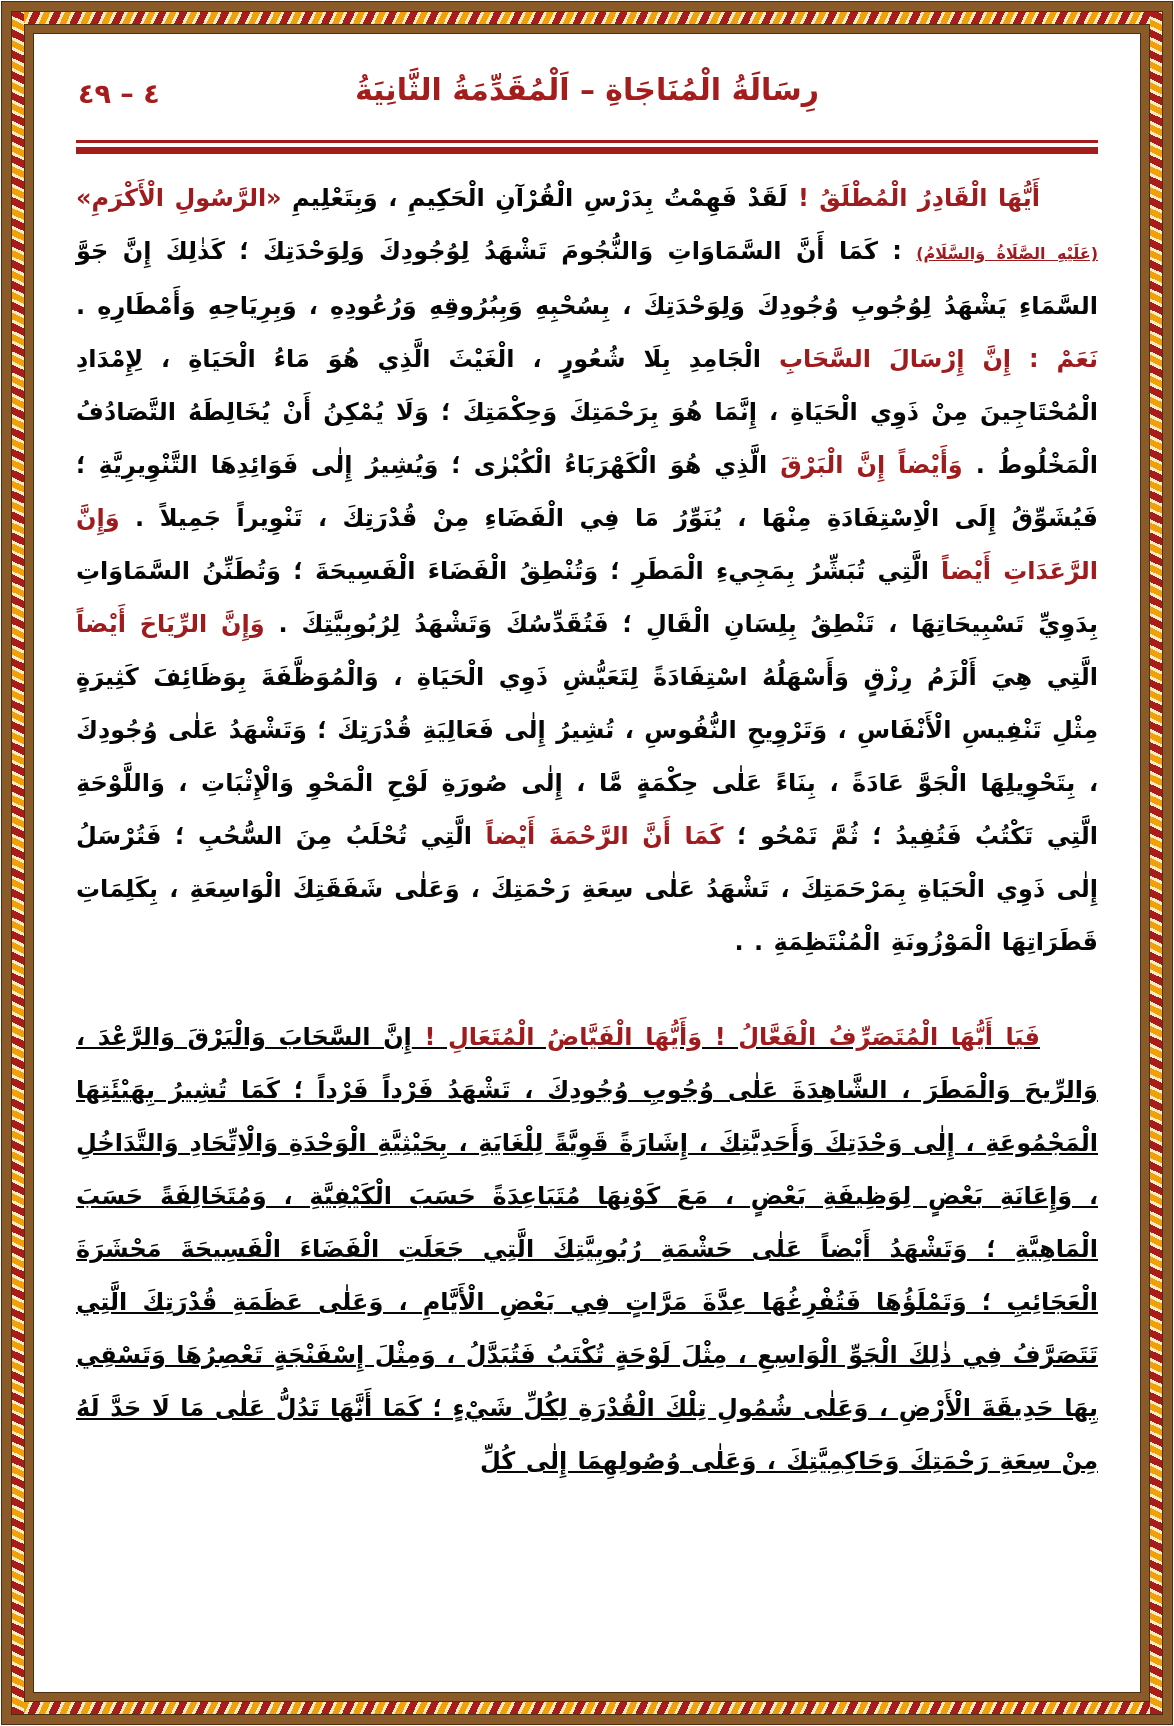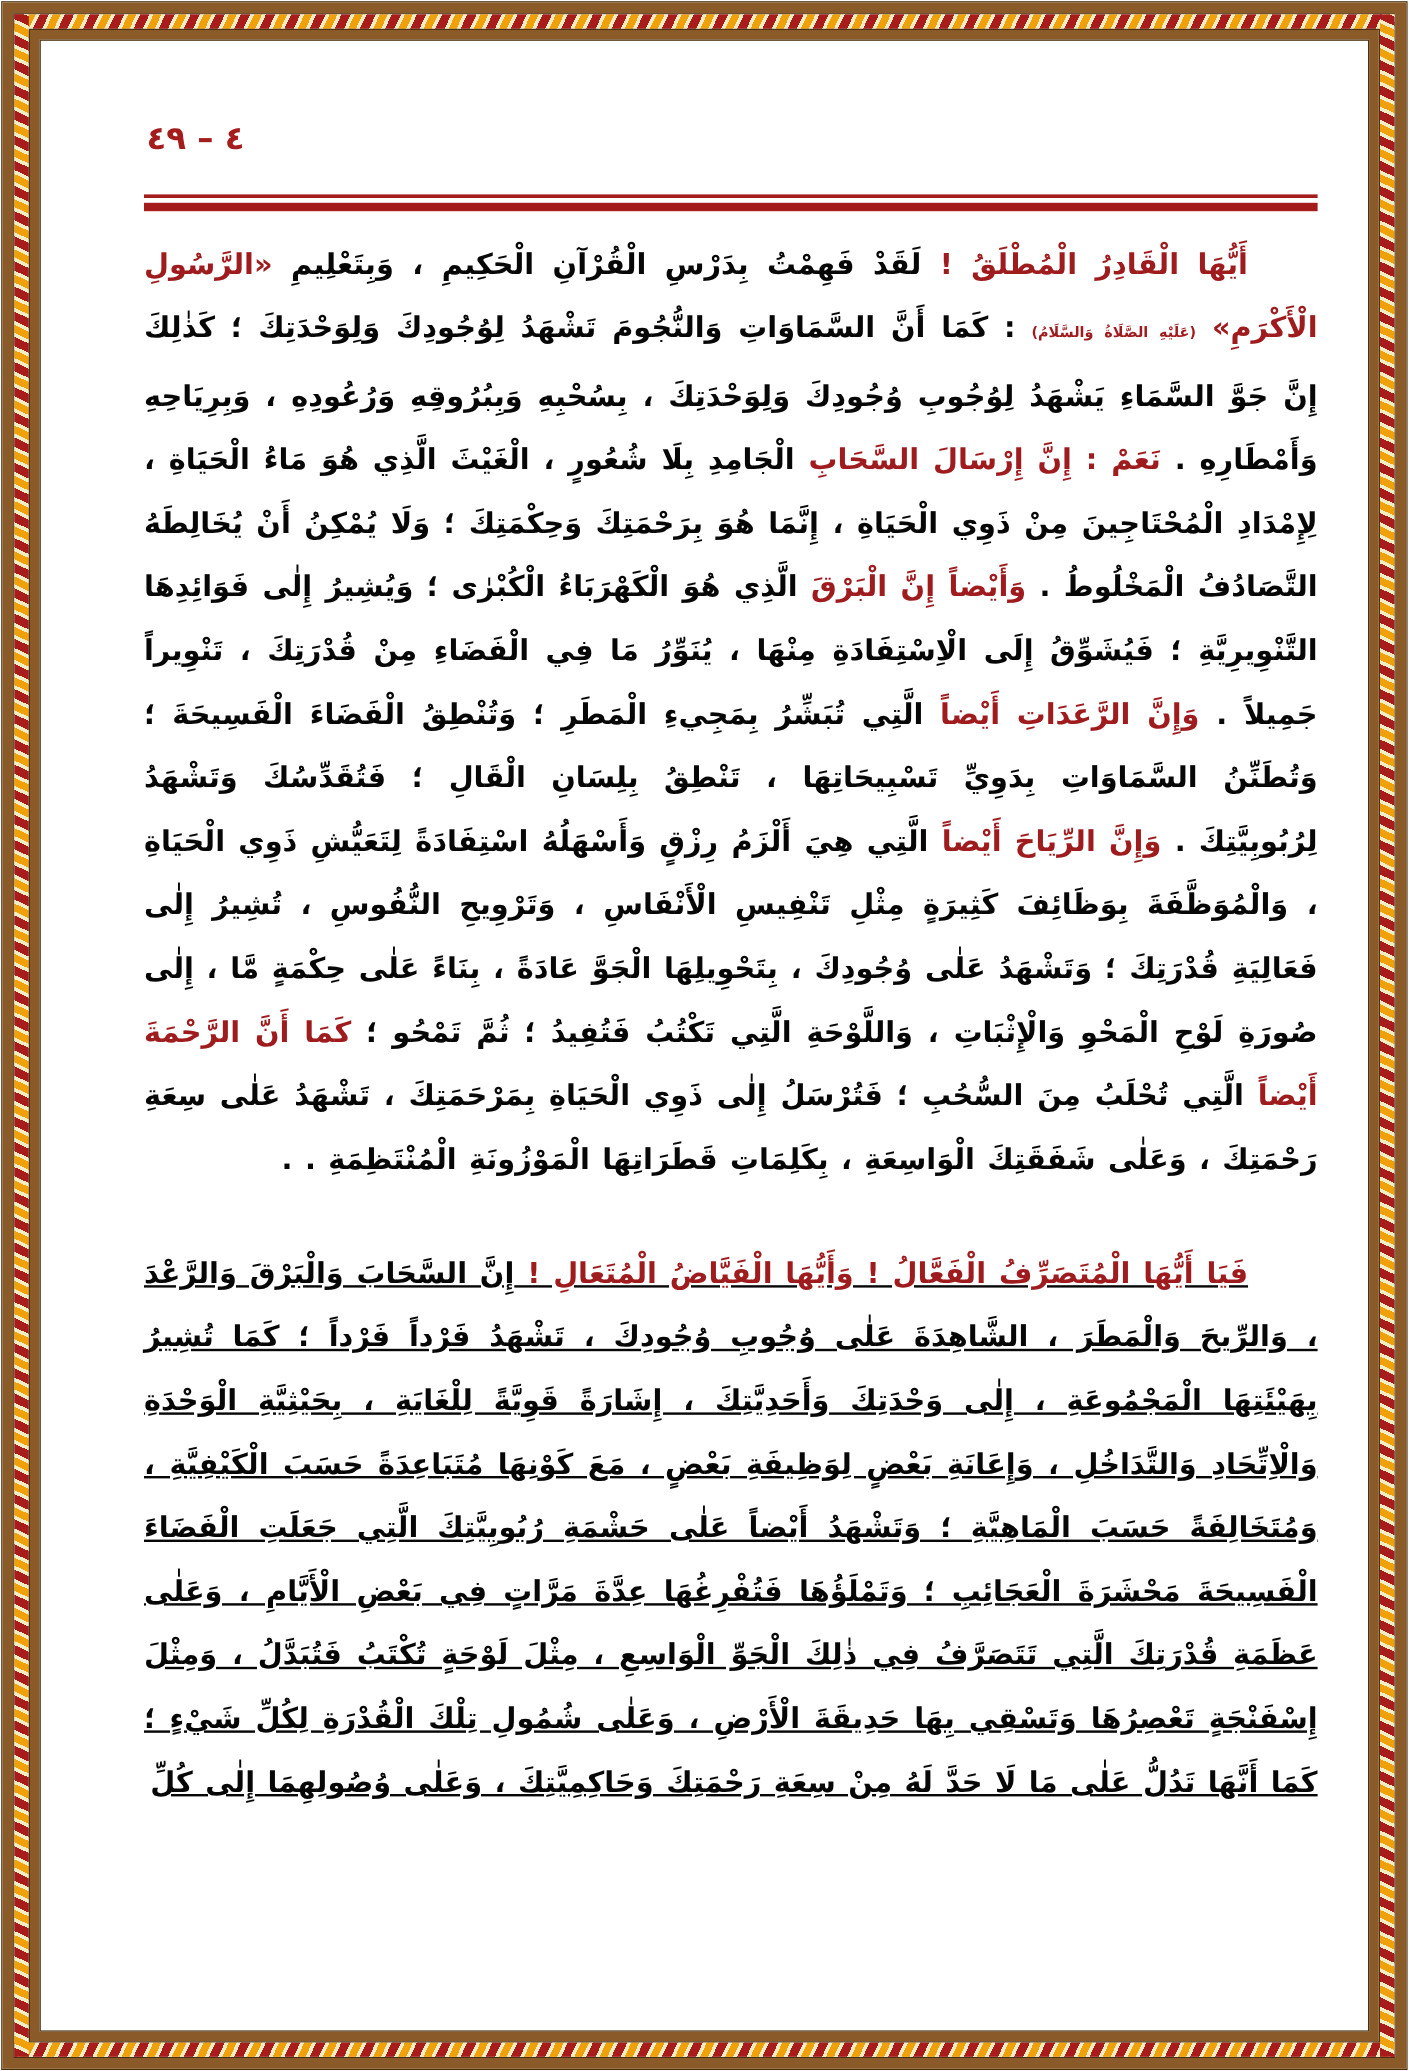--- a/index.html
+++ b/index.html
@@ -39,23 +39,22 @@
       var(--frame-gold) 10px 16px,
       var(--frame-cream) 16px 19px);}
   .band-left{left:12px;}
   .band-right{right:12px;}
   .f-line-mid2{inset:24px;border:1px solid var(--frame-line);}
   .f-brown-inner{inset:25px;border:8px solid var(--frame-brown);}
   .f-line-inner{inset:33px;border:1px solid var(--frame-line);}
   
   .content{
     position:absolute;inset:34px;
-    padding:60px 42px 20px 42px;
+    padding:38px 42px 20px 42px;
     overflow:hidden;
-    margin-left:44px;
   }
   .header{position:relative;height:62px;}
   .title{
     text-align:center;
     font-size:30px;font-weight:700;
     color:var(--rule-red);
     letter-spacing:.5px;
   }
   .page-number{
     position:absolute;left:2px;top:6px;
@@ -73,22 +72,23 @@
     font-size:24px;line-height:53px;font-weight:700;
     text-align:justify;
     text-indent:58px;
     word-spacing:2px;
   }
   .para+.para{margin-top:42px;text-decoration:underline;}
   .seg.red{color:var(--accent-red);}
   .seg.black{color:var(--text-black);}
   .seg.salawat{
     color:var(--accent-red);
-    font-size:12px;
+    font-size:16px;
     letter-spacing:-.5px;
+    text-decoration:underline;
   }
 </style>
 </head>
 <body>
 
 <div class="frame">
   <div class="f-line-outer"></div>
   <div class="f-brown-outer"></div>
   <div class="f-line-mid1"></div>
   <div class="band band-top"></div>
@@ -96,20 +96,21 @@
   <div class="band-left band"></div>
   <div class="band-right band"></div>
   <div class="f-line-mid2"></div>
   <div class="f-brown-inner"></div>
   <div class="f-line-inner"></div>
 </div>
 
 <div class="content">
   <div class="header">
     <div class="page-number">٤ – ٤٩</div>
+    <h1 class="title">رِسَالَةُ الْمُنَاجَاةِ – اَلْمُقَدِّمَةُ الثَّانِيَةُ</h1>
   </div>
   <div class="rule-thin"></div>
   <div class="rule-thick"></div>
 
   <div class="text-body">
     <p class="para"><span class="seg red">أَيُّهَا الْقَادِرُ الْمُطْلَقُ ! </span><span class="seg black">لَقَدْ فَهِمْتُ بِدَرْسِ الْقُرْآنِ الْحَكِيمِ ، وَبِتَعْلِيمِ </span><span class="seg red">«الرَّسُولِ الْأَكْرَمِ» </span><span class="seg salawat">(عَلَيْهِ الصَّلَاةُ وَالسَّلَامُ)</span><span class="seg black"> : كَمَا أَنَّ السَّمَاوَاتِ وَالنُّجُومَ تَشْهَدُ لِوُجُودِكَ وَلِوَحْدَتِكَ ؛ كَذٰلِكَ إِنَّ جَوَّ السَّمَاءِ يَشْهَدُ لِوُجُوبِ وُجُودِكَ وَلِوَحْدَتِكَ ، بِسُحْبِهِ وَبِبُرُوقِهِ وَرُعُودِهِ ، وَبِرِيَاحِهِ وَأَمْطَارِهِ . </span><span class="seg red">نَعَمْ : إِنَّ إِرْسَالَ السَّحَابِ </span><span class="seg black">الْجَامِدِ بِلَا شُعُورٍ ، الْغَيْثَ الَّذِي هُوَ مَاءُ الْحَيَاةِ ، لِإِمْدَادِ الْمُحْتَاجِينَ مِنْ ذَوِي الْحَيَاةِ ، إِنَّمَا هُوَ بِرَحْمَتِكَ وَحِكْمَتِكَ ؛ وَلَا يُمْكِنُ أَنْ يُخَالِطَهُ التَّصَادُفُ الْمَخْلُوطُ . </span><span class="seg red">وَأَيْضاً إِنَّ الْبَرْقَ </span><span class="seg black">الَّذِي هُوَ الْكَهْرَبَاءُ الْكُبْرٰى ؛ وَيُشِيرُ إِلٰى فَوَائِدِهَا التَّنْوِيرِيَّةِ ؛ فَيُشَوِّقُ إِلَى الْاِسْتِفَادَةِ مِنْهَا ، يُنَوِّرُ مَا فِي الْفَضَاءِ مِنْ قُدْرَتِكَ ، تَنْوِيراً جَمِيلاً . </span><span class="seg red">وَإِنَّ الرَّعَدَاتِ أَيْضاً </span><span class="seg black">الَّتِي تُبَشِّرُ بِمَجِيءِ الْمَطَرِ ؛ وَتُنْطِقُ الْفَضَاءَ الْفَسِيحَةَ ؛ وَتُطَنِّنُ السَّمَاوَاتِ بِدَوِيِّ تَسْبِيحَاتِهَا ، تَنْطِقُ بِلِسَانِ الْقَالِ ؛ فَتُقَدِّسُكَ وَتَشْهَدُ لِرُبُوبِيَّتِكَ . </span><span class="seg red">وَإِنَّ الرِّيَاحَ أَيْضاً </span><span class="seg black">الَّتِي هِيَ أَلْزَمُ رِزْقٍ وَأَسْهَلُهُ اسْتِفَادَةً لِتَعَيُّشِ ذَوِي الْحَيَاةِ ، وَالْمُوَظَّفَةَ بِوَظَائِفَ كَثِيرَةٍ مِثْلِ تَنْفِيسِ الْأَنْفَاسِ ، وَتَرْوِيحِ النُّفُوسِ ، تُشِيرُ إِلٰى فَعَالِيَةِ قُدْرَتِكَ ؛ وَتَشْهَدُ عَلٰى وُجُودِكَ ، بِتَحْوِيلِهَا الْجَوَّ عَادَةً ، بِنَاءً عَلٰى حِكْمَةٍ مَّا ، إِلٰى صُورَةِ لَوْحِ الْمَحْوِ وَالْإِثْبَاتِ ، وَاللَّوْحَةِ الَّتِي تَكْتُبُ فَتُفِيدُ ؛ ثُمَّ تَمْحُو ؛ </span><span class="seg red">كَمَا أَنَّ الرَّحْمَةَ أَيْضاً </span><span class="seg black">الَّتِي تُحْلَبُ مِنَ السُّحُبِ ؛ فَتُرْسَلُ إِلٰى ذَوِي الْحَيَاةِ بِمَرْحَمَتِكَ ، تَشْهَدُ عَلٰى سِعَةِ رَحْمَتِكَ ، وَعَلٰى شَفَقَتِكَ الْوَاسِعَةِ ، بِكَلِمَاتِ قَطَرَاتِهَا الْمَوْزُونَةِ الْمُنْتَظِمَةِ . .</span></p>
     <p class="para"><span class="seg red">فَيَا أَيُّهَا الْمُتَصَرِّفُ الْفَعَّالُ ! وَأَيُّهَا الْفَيَّاضُ الْمُتَعَالِ ! </span><span class="seg black">إِنَّ السَّحَابَ وَالْبَرْقَ وَالرَّعْدَ ، وَالرِّيحَ وَالْمَطَرَ ، الشَّاهِدَةَ عَلٰى وُجُوبِ وُجُودِكَ ، تَشْهَدُ فَرْداً فَرْداً ؛ كَمَا تُشِيرُ بِهَيْئَتِهَا الْمَجْمُوعَةِ ، إِلٰى وَحْدَتِكَ وَأَحَدِيَّتِكَ ، إِشَارَةً قَوِيَّةً لِلْغَايَةِ ، بِحَيْثِيَّةِ الْوَحْدَةِ وَالْاِتِّحَادِ وَالتَّدَاخُلِ ، وَإِعَانَةِ بَعْضٍ لِوَظِيفَةِ بَعْضٍ ، مَعَ كَوْنِهَا مُتَبَاعِدَةً حَسَبَ الْكَيْفِيَّةِ ، وَمُتَخَالِفَةً حَسَبَ الْمَاهِيَّةِ ؛ وَتَشْهَدُ أَيْضاً عَلٰى حَشْمَةِ رُبُوبِيَّتِكَ الَّتِي جَعَلَتِ الْفَضَاءَ الْفَسِيحَةَ مَحْشَرَةَ الْعَجَائِبِ ؛ وَتَمْلَؤُهَا فَتُفْرِغُهَا عِدَّةَ مَرَّاتٍ فِي بَعْضِ الْأَيَّامِ ، وَعَلٰى عَظَمَةِ قُدْرَتِكَ الَّتِي تَتَصَرَّفُ فِي ذٰلِكَ الْجَوِّ الْوَاسِعِ ، مِثْلَ لَوْحَةٍ تُكْتَبُ فَتُبَدَّلُ ، وَمِثْلَ إِسْفَنْجَةٍ تَعْصِرُهَا وَتَسْقِي بِهَا حَدِيقَةَ الْأَرْضِ ، وَعَلٰى شُمُولِ تِلْكَ الْقُدْرَةِ لِكُلِّ شَيْءٍ ؛ كَمَا أَنَّهَا تَدُلُّ عَلٰى مَا لَا حَدَّ لَهُ مِنْ سِعَةِ رَحْمَتِكَ وَحَاكِمِيَّتِكَ ، وَعَلٰى وُصُولِهِمَا إِلٰى كُلِّ</span></p>
   </div>
 </div>
 

